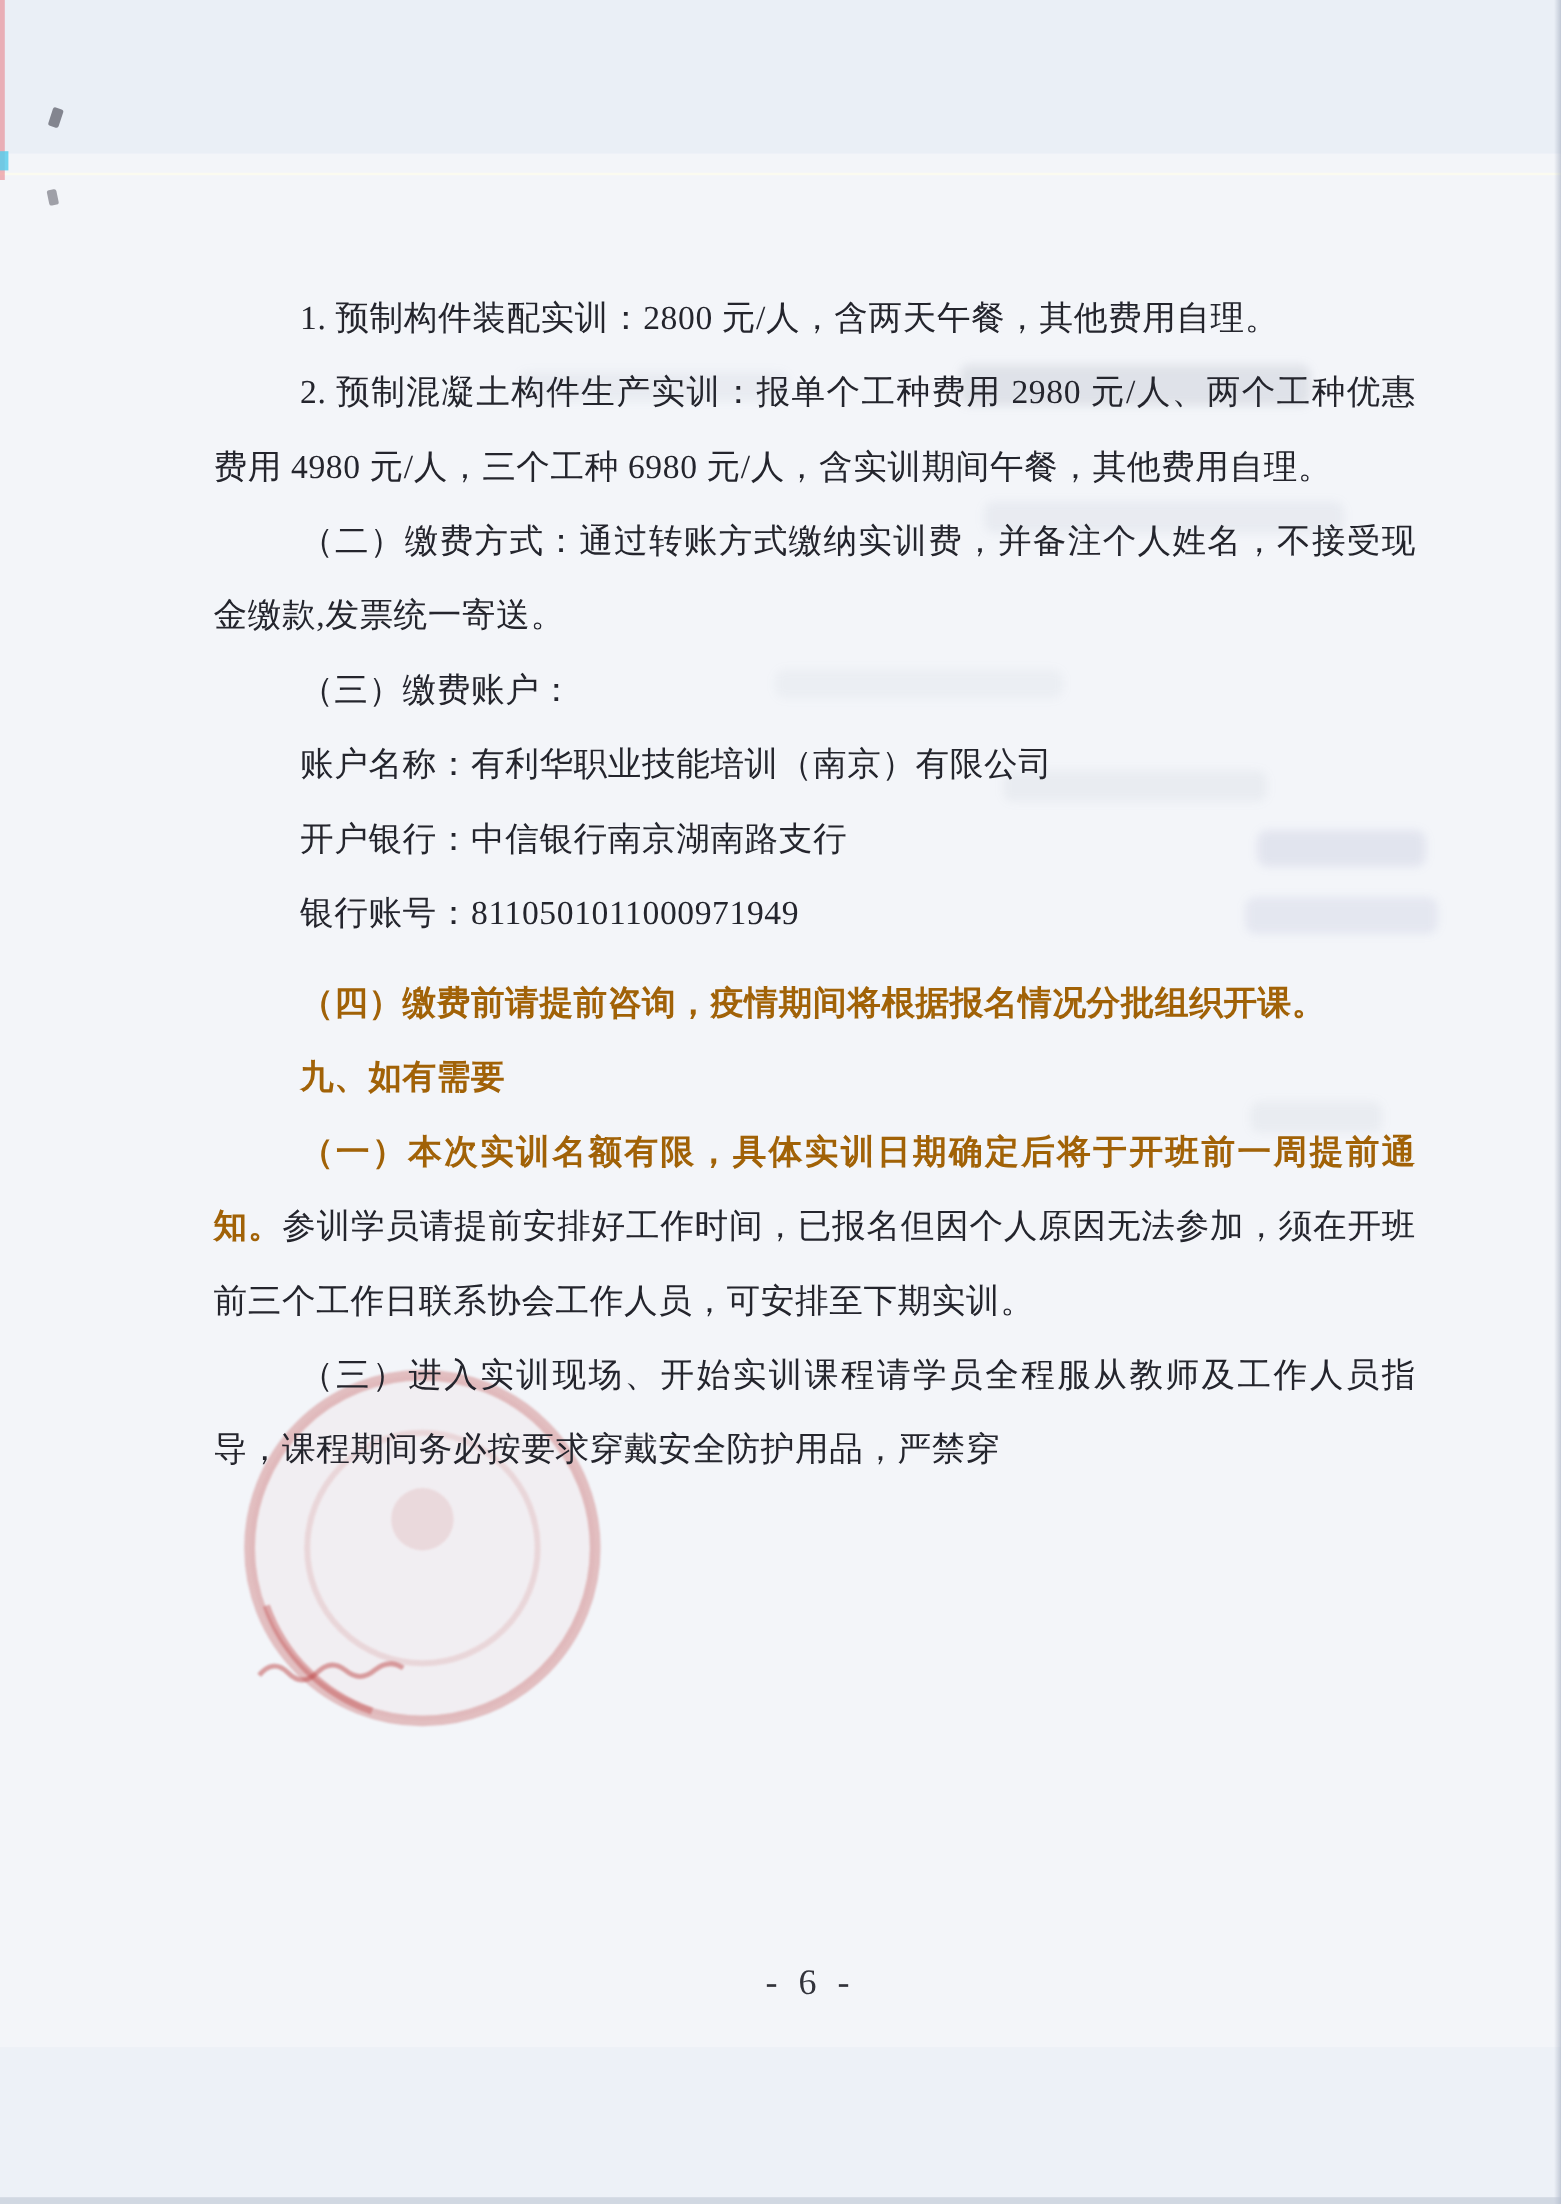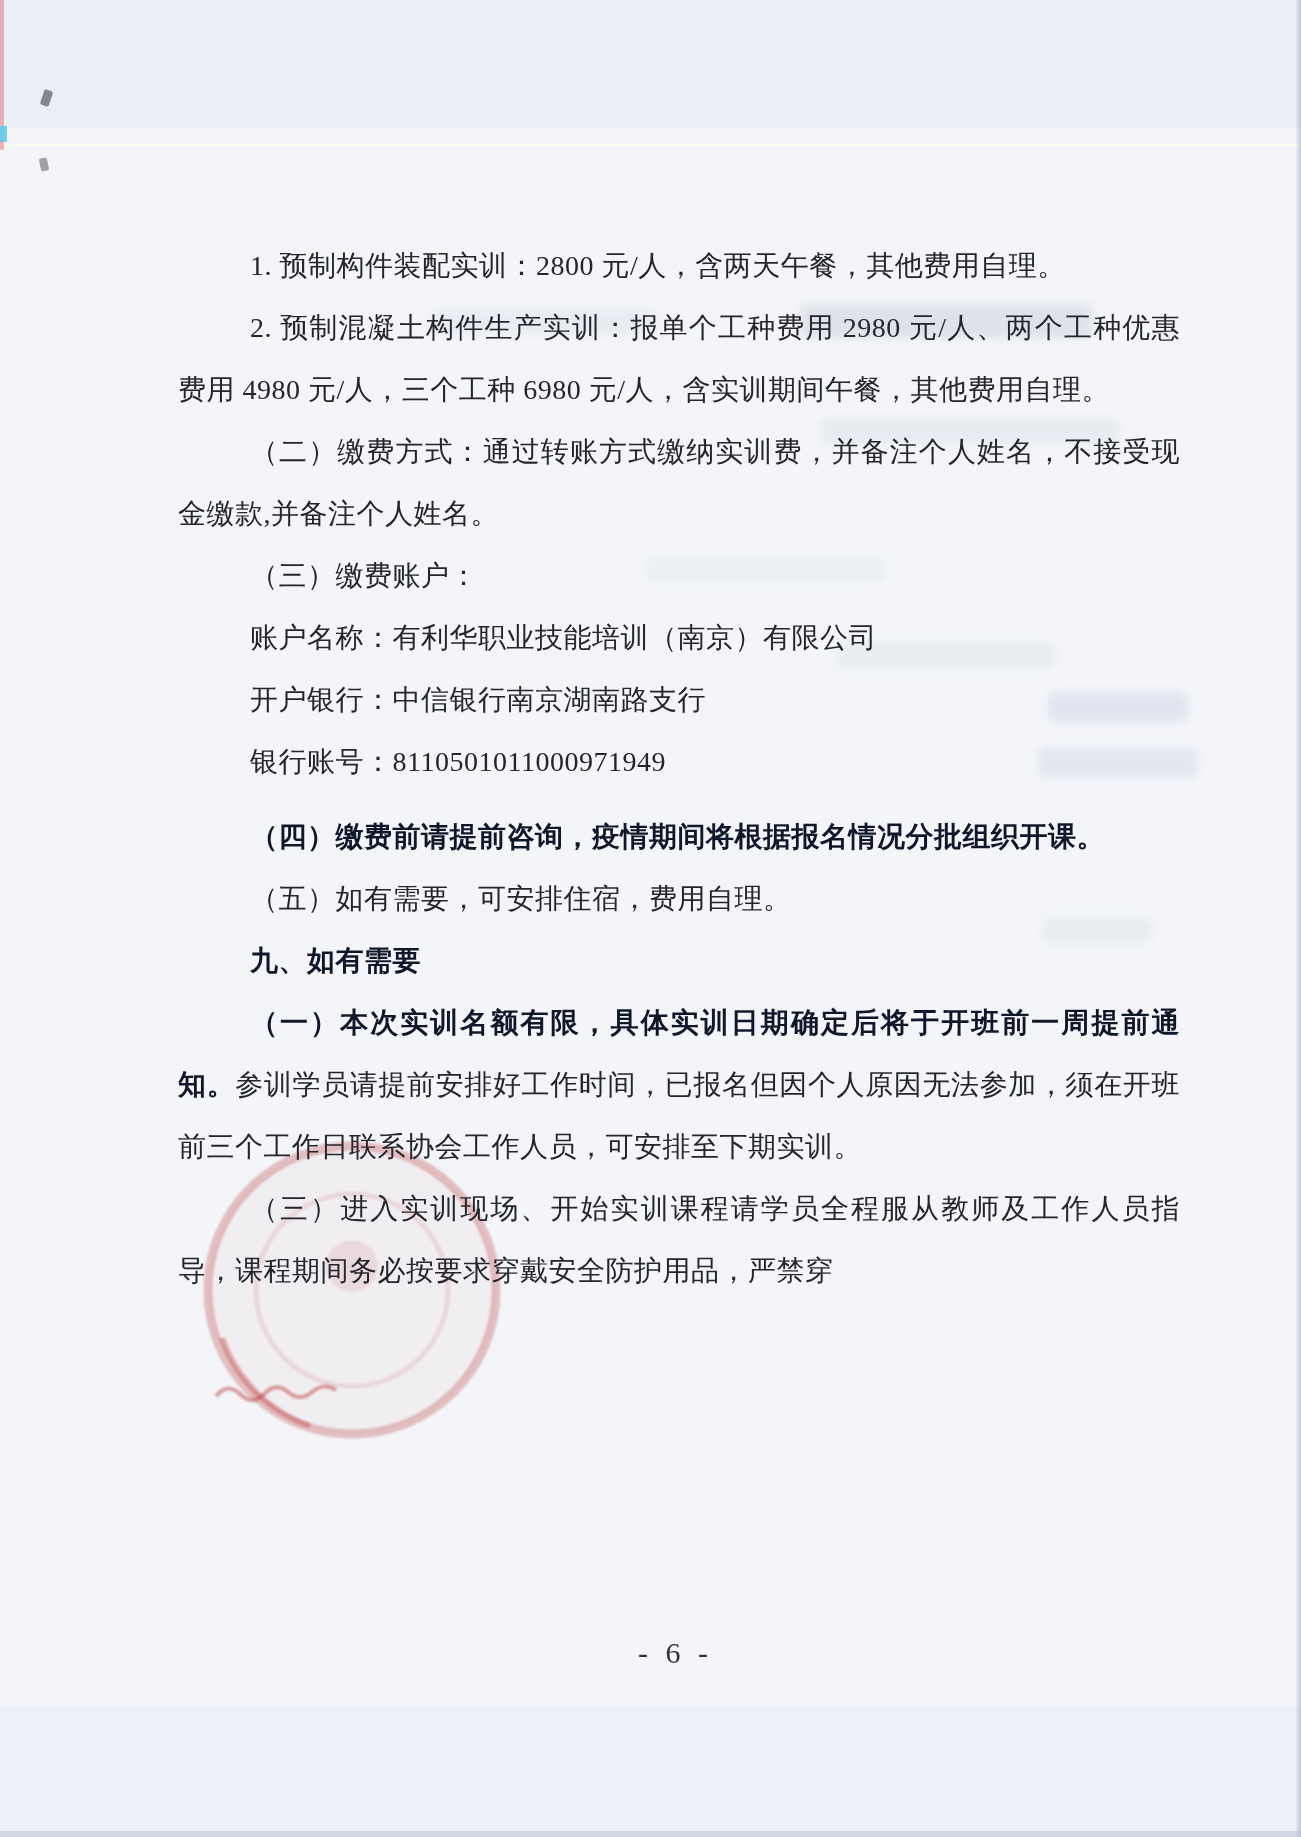--- a/index.html
+++ b/index.html
@@ -14,21 +14,21 @@
   .band-top{top:0;height:128px;background:rgba(213,223,239,.28)}
   .band-bottom{top:1706px;height:131px;background:rgba(213,223,239,.20)}
   .scan-line{position:absolute;left:0;top:144px;width:100%;height:2px;background:rgba(252,252,238,.9)}
 
   .content{
     position:absolute;left:178px;top:235px;width:1002px;
     font-size:28px;line-height:62px;letter-spacing:.5px;
     color:var(--ink,#24252d);text-align:justify;
   }
   .para{margin:0;text-indent:72px}
-  .bold{font-weight:700;color:#0f172a}
+  .bold{font-weight:700;color:#a16207}
   .gap-top{margin-top:13px}
 
   .page-number{
     position:absolute;top:1636px;left:50px;width:1251px;text-align:center;
     font-size:30px;letter-spacing:5px;color:#32333b;
   }
 
   .stamp{position:absolute;left:200px;top:1138px;width:305px;height:305px;filter:blur(1px);pointer-events:none}
 
   .bleed{position:absolute;border-radius:8px;filter:blur(4px);pointer-events:none}
@@ -71,27 +71,26 @@
     <circle cx="152" cy="152" r="144" fill="rgba(222,130,130,.06)" stroke="rgba(201,107,107,.40)" stroke-width="9"></circle>
     <circle cx="152" cy="152" r="96" fill="none" stroke="rgba(201,107,107,.18)" stroke-width="5"></circle>
     <circle cx="152" cy="128" r="26" fill="rgba(201,107,107,.16)"></circle>
     <path d="M22,200 A144 144 0 0 0 110,288" fill="none" stroke="rgba(198,85,85,.45)" stroke-width="6"></path>
     <path d="M16,258 q12,-14 24,-2 q12,12 24,0 q12,-12 24,-2 q12,10 24,0 q12,-10 24,-2" fill="none" stroke="rgba(190,70,70,.5)" stroke-width="4"></path>
   </svg>
 
   <div class="content">
     <p class="para">1. 预制构件装配实训：2800 元/人，含两天午餐，其他费用自理。</p>
     <p class="para">2. 预制混凝土构件生产实训：报单个工种费用 2980 元/人、两个工种优惠费用 4980 元/人，三个工种 6980 元/人，含实训期间午餐，其他费用自理。</p>
-    <p class="para">（二）缴费方式：通过转账方式缴纳实训费，并备注个人姓名，不接受现金缴款,并备注个人姓名。</p>
+    <p class="para">（二）缴费方式：通过转账方式缴纳实训费，并备注个人姓名，不接受现金缴款,发票统一寄送。</p>
     <p class="para">（三）缴费账户：</p>
     <p class="para"><span>账户名称：</span><span>有利华职业技能培训（南京）有限公司</span></p>
     <p class="para"><span>开户银行：</span><span>中信银行南京湖南路支行</span></p>
     <p class="para"><span>银行账号：</span><span>8110501011000971949</span></p>
     <p class="para bold gap-top">（四）缴费前请提前咨询，疫情期间将根据报名情况分批组织开课。</p>
-    <p class="para">（五）如有需要，可安排住宿，费用自理。</p>
     <p class="para bold">九、如有需要</p>
     <p class="para"><span class="bold">（一）本次实训名额有限，具体实训日期确定后将于开班前一周提前通知。</span><span>参训学员请提前安排好工作时间，已报名但因个人原因无法参加，须在开班前三个工作日联系协会工作人员，可安排至下期实训。</span></p>
     <p class="para">（三）进入实训现场、开始实训课程请学员全程服从教师及工作人员指导，课程期间务必按要求穿戴安全防护用品，严禁穿</p>
   </div>
 
   <div class="page-number">- 6 -</div>
 
   <div class="edge-left-red"></div>
   <div class="cyan-dash"></div>
   <div class="speck1"></div>

